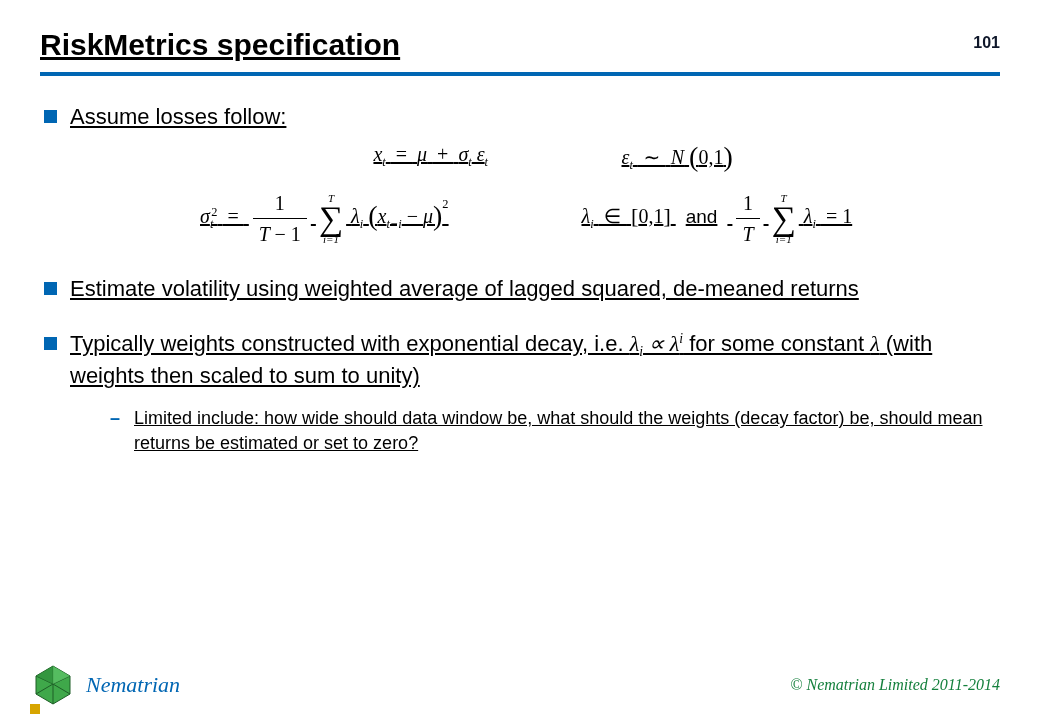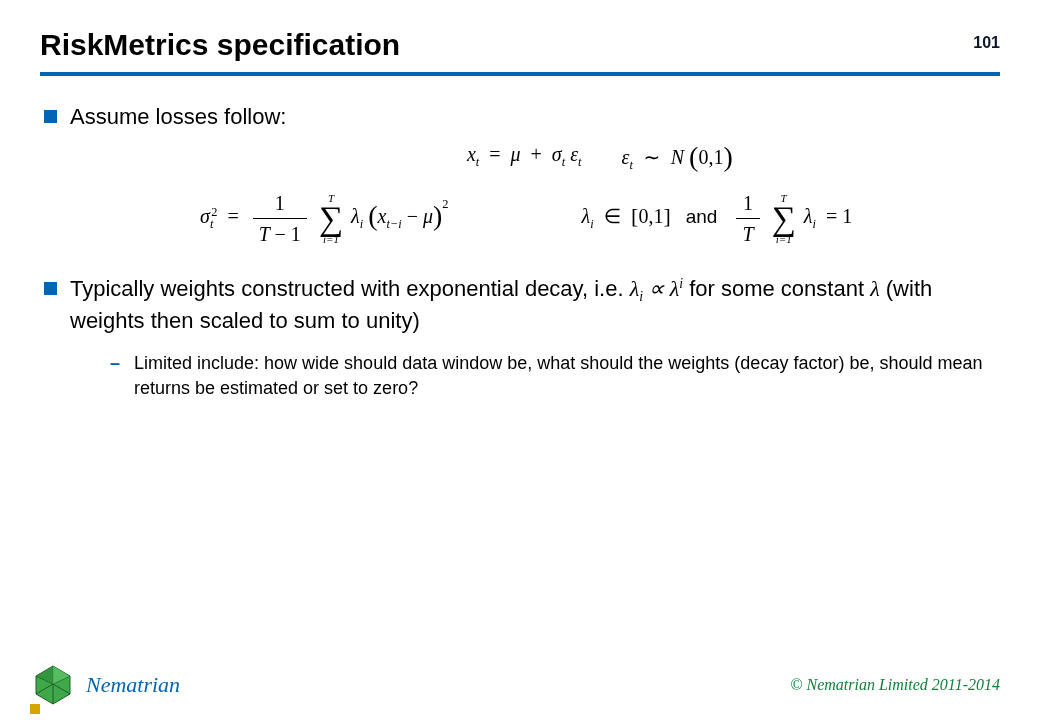--- a/index.html
+++ b/index.html
@@ -1,32 +1,32 @@
 <!DOCTYPE html>
 <html><head>
 <meta charset="utf-8">
 <style>
   * { box-sizing: border-box; margin: 0; padding: 0; }
   html, body { width: 1040px; height: 720px; font-family: Arial, Helvetica, sans-serif; background: #fff; color: #000; }
-  .slide { width: 1040px; height: 720px; position: relative; padding: 28px 40px 16px 40px; }
+  .slide { width: 1040px; height: 720px; position: relative; padding: 28px 40px 16px 40px; text-decoration: underline; }
   .header { position: relative; }
   .title { font-size: 30px; font-weight: bold; color: #000; }
   .slidenum { position: absolute; right: 0; top: 6px; color: #0f172a; font-weight: bold; font-size: 16px; }
   .hr { border: none; border-top: 4px solid #0066b3; margin-top: 10px; }
   .body { padding-top: 26px; }
   ul.bullets { list-style: none; padding-left: 0; }
   ul.bullets > li { position: relative; padding-left: 30px; font-size: 22px; line-height: 1.32; margin-bottom: 26px; }
   ul.bullets > li::before { content: ""; position: absolute; left: 4px; top: 8px; width: 13px; height: 13px; background: #0066b3; }
   ul.subs { list-style: none; padding-left: 40px; margin-top: 16px; }
   ul.subs > li { position: relative; padding-left: 24px; font-size: 18px; line-height: 1.38; margin-bottom: 14px; }
   ul.subs > li::before { content: "\2013"; position: absolute; left: 0; top: 0; color: #0066b3; font-weight: bold; }
   a.link { color: #0066cc; text-decoration: underline; }
   .equations { width: 100%; margin: 6px 0 18px 0; font-family: 'Times New Roman', serif; font-style: italic; font-size: 20px; }
   .eqrow { display: flex; align-items: center; }
-  .eqrow1 .col1 { flex: 0 0 55%; text-align: right; padding-left: 210px; }
+  .eqrow1 .col1 { flex: 0 0 55%; text-align: center; padding-left: 210px; }
   .eqrow1 .col2 { flex: 1; text-align: left; padding-left: 40px; }
   .eqrow2 { margin-top: 16px; }
   .eqrow2 .col1 { flex: 0 0 55%; text-align: left; padding-left: 130px; }
   .eqrow2 .col2 { flex: 1; text-align: left; }
   .frac { display: inline-block; vertical-align: middle; text-align: center; margin: 0 4px; }
   .frac .num { display: block; padding: 0 6px 2px 6px; border-bottom: 1.2px solid #000; }
   .frac .den { display: block; padding: 2px 6px 0 6px; }
   .sum-wrap { display: inline-block; vertical-align: middle; text-align: center; margin: 0 3px; line-height: 1; }
   .sum-top { display: block; font-size: 11px; font-style: italic; }
   .sum-sym { display: block; font-size: 34px; font-style: normal; line-height: 0.9; }
@@ -104,20 +104,23 @@
                 <span class="sum-sym">∑</span>
                 <span class="sum-bot">i=1</span>
               </span>
               <span>λ<sub>i</sub></span>
               <span class="rm">&nbsp;=&nbsp;1</span>
             </div>
           </div>
         </div>
       </li>
 
+      <li>
+        <span>Estimate volatility using weighted average of lagged squared, de-meaned returns</span>
+      </li>
 
       <li>
         <span>Typically weights constructed with exponential decay, i.e. </span><span class="inline-math" title="λ_i ∝ λ^i">λ<sub>i</sub>&nbsp;∝&nbsp;λ<sup><i>i</i></sup></span><span> for some constant </span><span class="inline-math" title="λ">λ</span><span> (with weights then scaled to sum to unity)</span>
 
         <ul class="subs">
           <li>
             <span>Limited include: how wide should data window be, what should the weights (decay factor) be, should mean returns be estimated or set to zero?</span>
           </li>
         </ul>
       </li>

